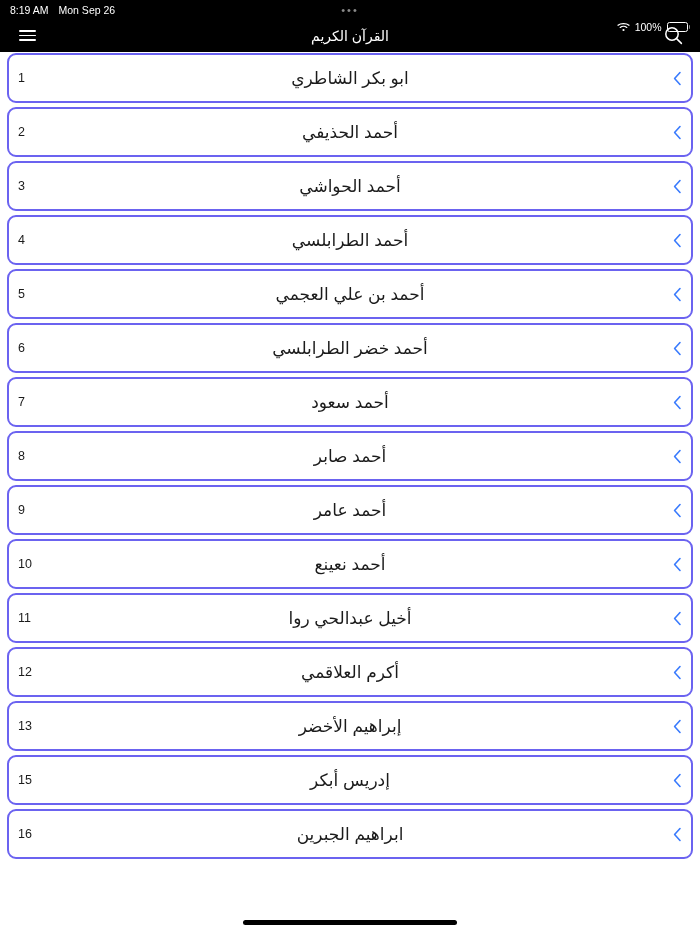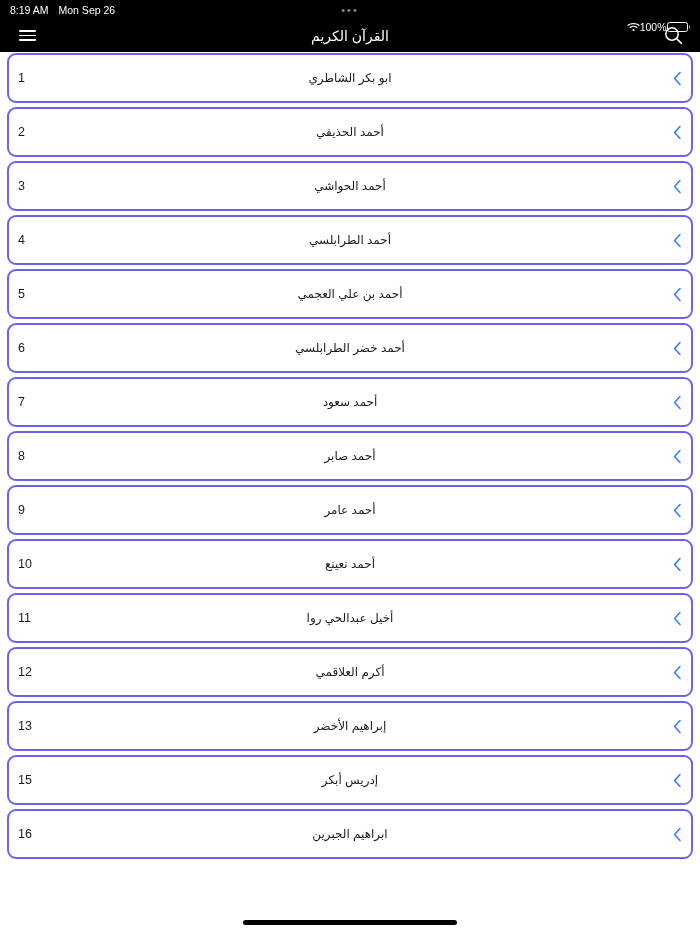--- a/index.html
+++ b/index.html
@@ -45,20 +45,21 @@
     text-align: center;
     letter-spacing: 2px;
     font-size: 11px;
     color: #8a8a8a;
     pointer-events: none;
   }
   .status-right {
     margin-left: auto;
     display: flex;
     align-items: center;
+    gap: 5px;
     white-space: nowrap;
     z-index: 2;
     margin-top: 34px;
   }
   .wifi-glyph { display: inline-block; width: 13px; height: 10px; }
   .battery {
     display: inline-flex;
     align-items: center;
   }
   .battery-body {
@@ -138,21 +139,21 @@
     position: absolute;
     left: 9px;
     top: 50%;
     transform: translateY(-50%);
     font-size: 12.5px;
     color: #1b1b1b;
   }
   .row-title {
     width: 100%;
     text-align: center;
-    font-size: 12px;
+    font-size: 17px;
     color: #1b1b1b;
     direction: rtl;
     padding: 0 34px;
   }
   .row-chevron {
     position: absolute;
     right: 7px;
     top: 50%;
     transform: translateY(-50%);
     display: flex;

